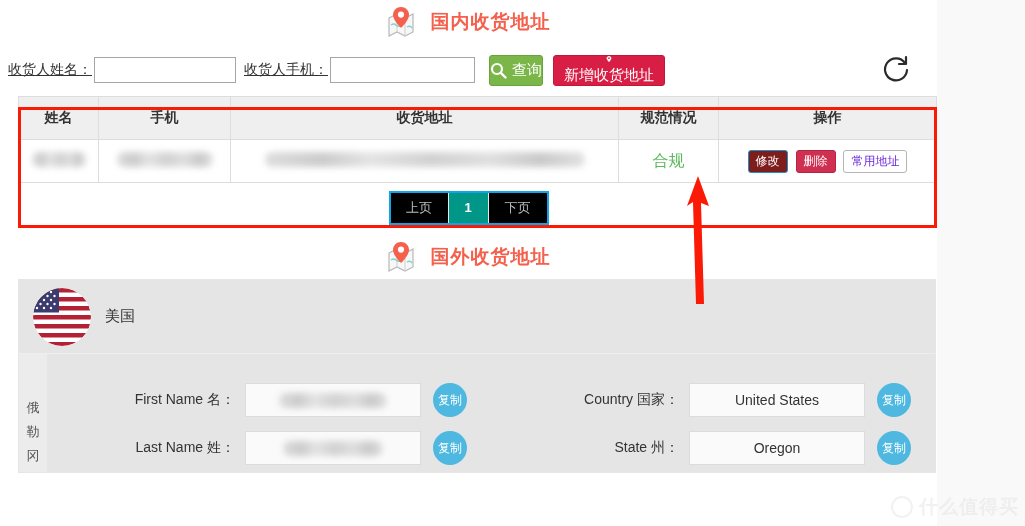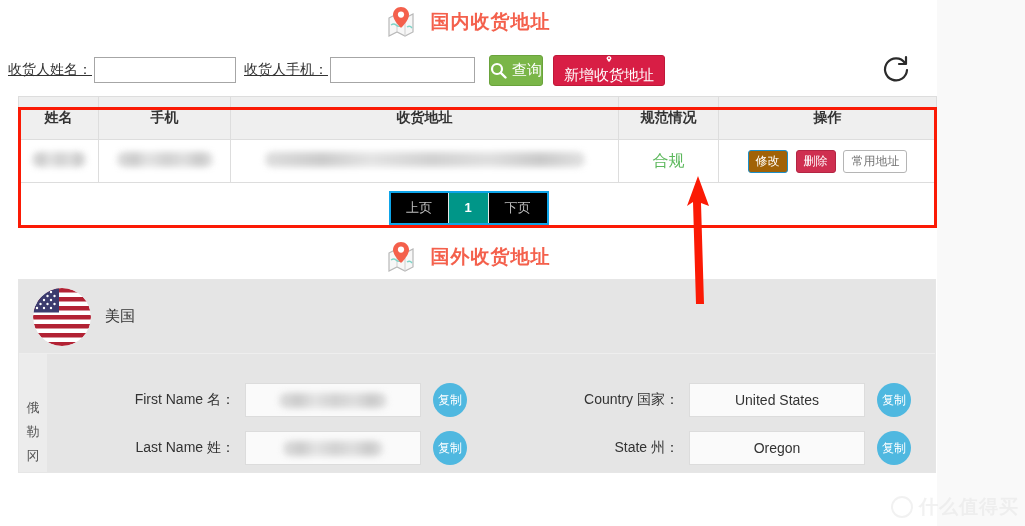--- a/index.html
+++ b/index.html
@@ -159,23 +159,23 @@
   .btn-edit, .btn-del, .btn-common {
     display: inline-block;
     font-size: 12px;
     border-radius: 3px;
     padding: 3px 7px;
     margin: 0 2px;
     cursor: pointer;
     line-height: 15px;
     box-sizing: border-box;
   }
-  .btn-edit { background: #a16207; border: 1px solid #1d8fc9; color: #fff; }
+  .btn-edit { background: #7f1d1d; border: 1px solid #1d8fc9; color: #fff; }
   .btn-del  { background: #cf2f50; border: 1px solid #b32543; color: #fff; }
-  .btn-common { background: #fff; border: 1px solid #b5b5b5; color: #737373; }
+  .btn-common { background: #fff; border: 1px solid #b5b5b5; color: #6d28d9; }
 
   
   .red-box {
     position: absolute;
     left: 18px;
     top: 107px;
     width: 919px;
     height: 121px;
     border: 3px solid #fb1a05;
     box-sizing: border-box;

